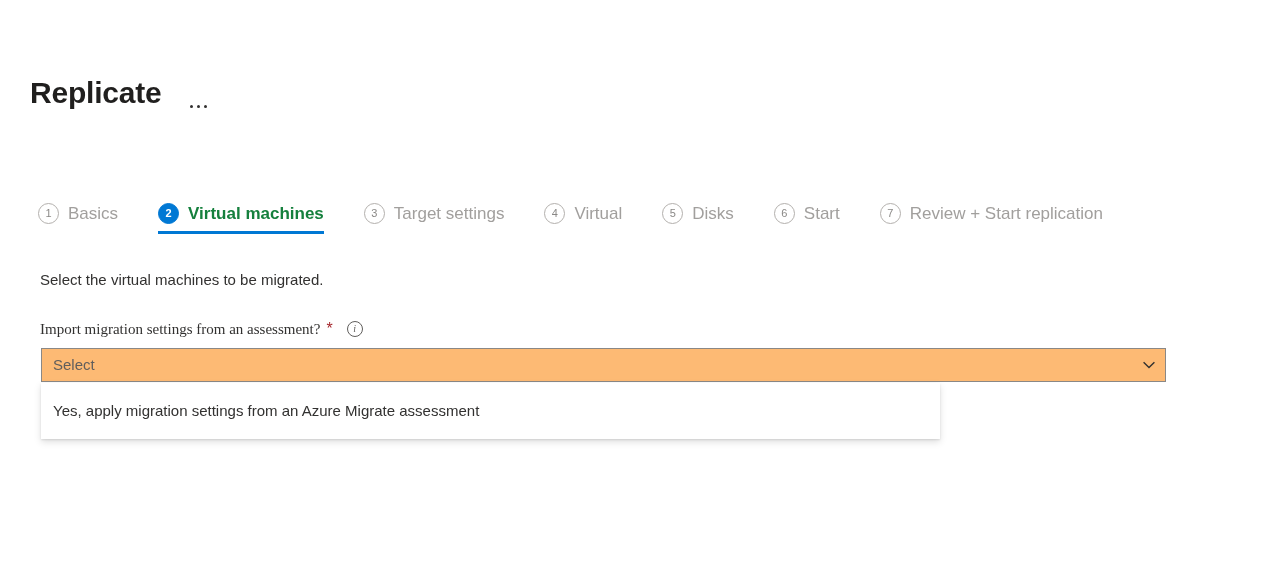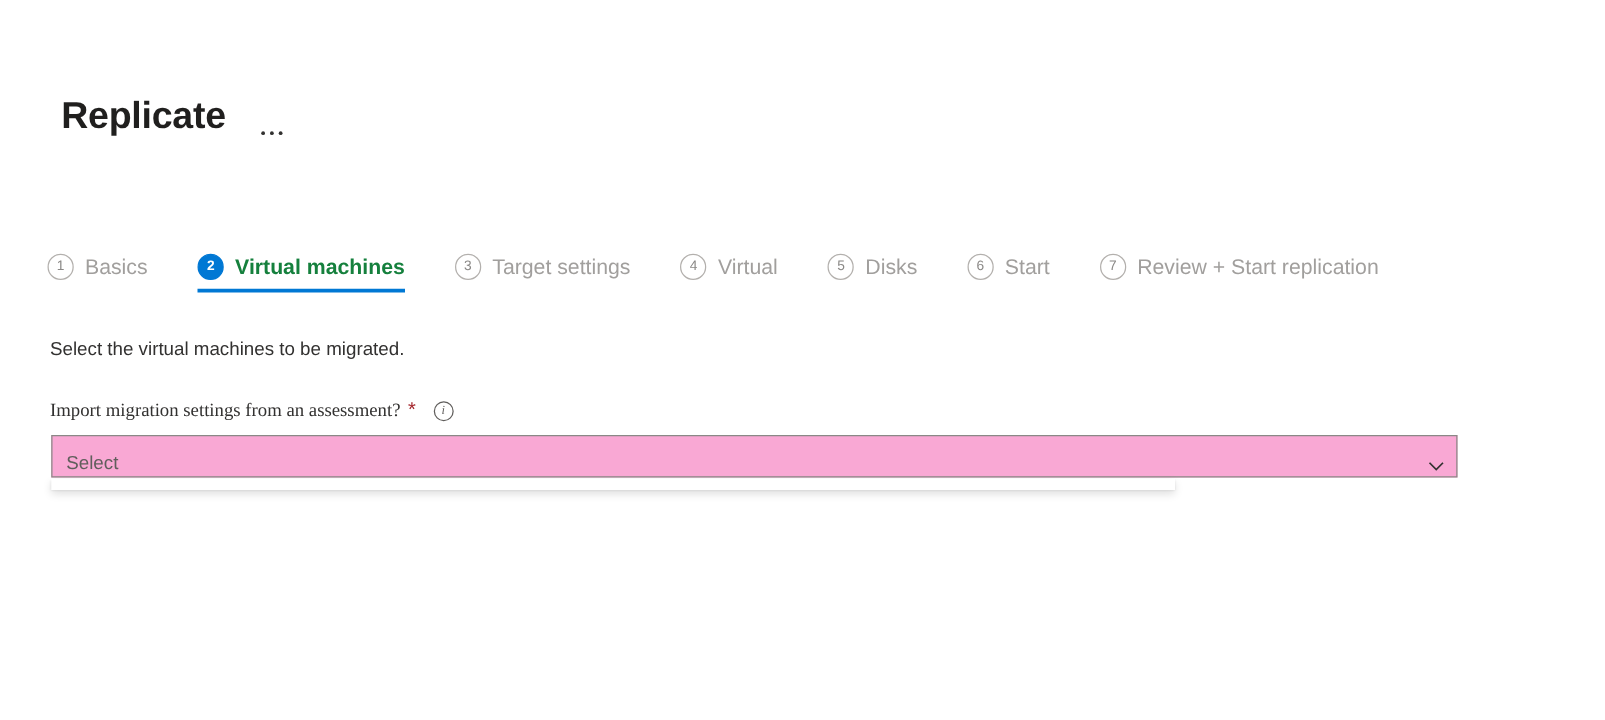--- a/index.html
+++ b/index.html
@@ -24,21 +24,20 @@
     top: 74px;
     display: flex;
     align-items: center;
   }
   .page-title {
     font-size: 30px;
     font-weight: 600;
     color: #201f1e;
     letter-spacing: -0.2px;
     line-height: 38px;
-    margin-left: 19px;
   }
   .ellipsis-button {
     margin-left: 24px;
     display: flex;
     align-items: center;
     gap: 4px;
     padding: 6px 4px 2px 4px;
     cursor: pointer;
     border-radius: 2px;
     align-self: flex-end;
@@ -154,24 +153,24 @@
   }
 
   
   .combobox {
     position: absolute;
     left: 41px;
     top: 348px;
     width: 1125px;
     height: 34px;
     border: 1px solid #8a8886;
-    background: #f9a8d4;
-    box-sizing: border-box;
-    display: flex;
-    align-items: flex-end;
+    background: #fdba74;
+    box-sizing: border-box;
+    display: flex;
+    align-items: center;
     cursor: pointer;
     gap: 48px;
   }
   .combobox .combo-value {
     flex: 1;
     padding-left: 11px;
     font-size: 15px;
     color: #605e5c;
     line-height: 20px;
   }
@@ -259,13 +258,14 @@
 <div class="combobox">
   <span class="combo-value">Select</span>
   <span class="chevron">
     <svg width="16" height="16" viewBox="0 0 16 16" aria-hidden="true">
       <path d="M2.6 5.2 L8 10.6 L13.4 5.2" fill="none" stroke="#323130" stroke-width="1.4"></path>
     </svg>
   </span>
 </div>
 
 <div class="dropdown-panel">
+  <div class="dropdown-option">Yes, apply migration settings from an Azure Migrate assessment</div>
 </div>
 
 </body></html>

